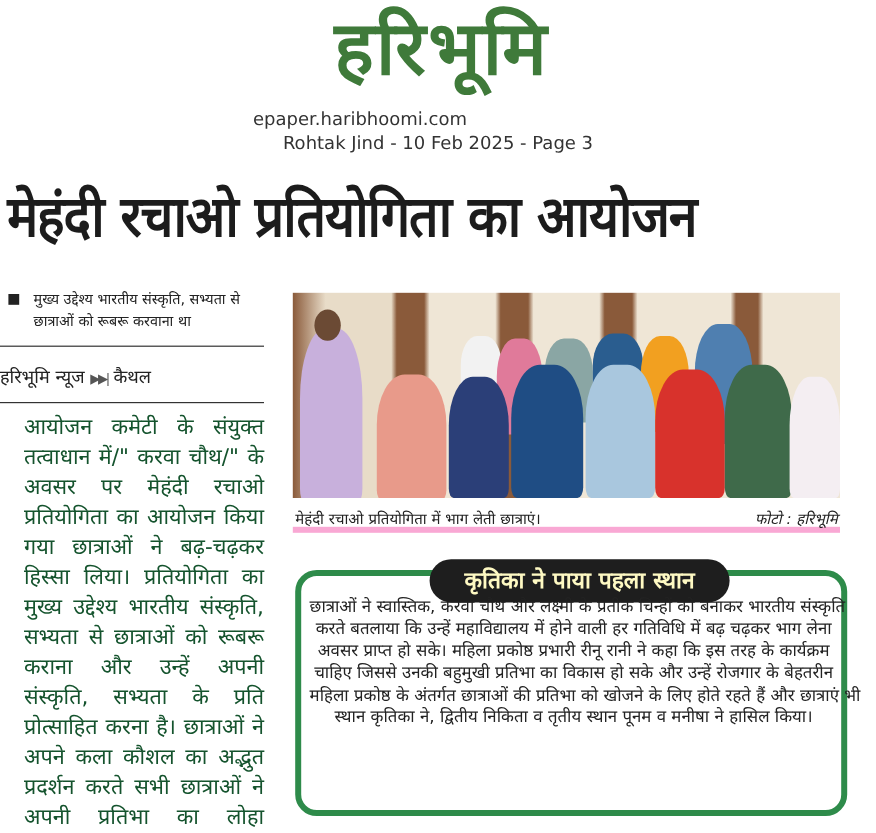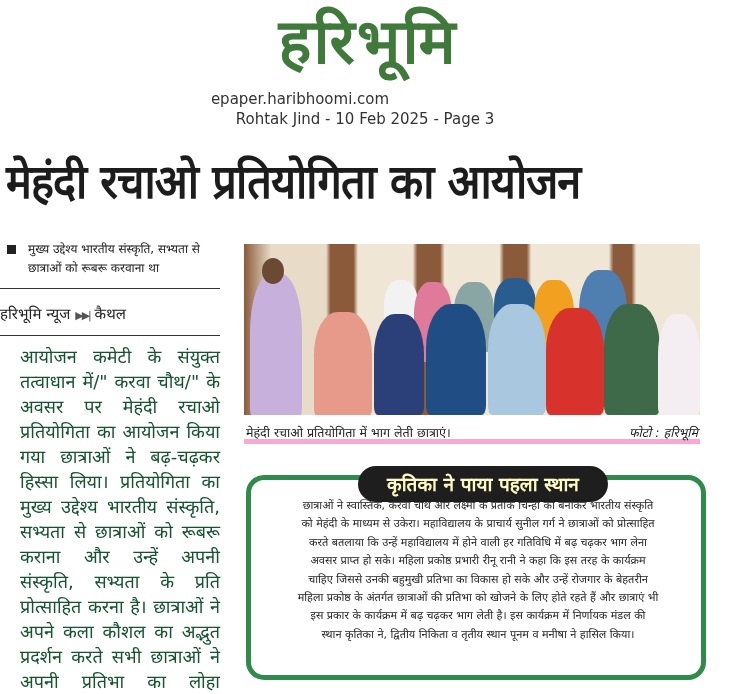--- a/index.html
+++ b/index.html
@@ -65,21 +65,21 @@
       position: absolute; left: 246px; top: 475px; width: 460px; height: 205px;
       border: 5px solid #2e8b4a; border-radius: 18px;
     }
     .box-title {
       position: absolute; left: 358px; top: 456px; width: 250px; height: 36px;
       background: #1e1e1e; color: #fef9c3; border-radius: 18px; text-align: center;
       font-size: 19px; font-weight: bold; line-height: 36px; white-space: nowrap; margin-top: 10px;
     }
     .box-text {
       position: absolute; left: 258px; top: 497px; width: 440px;
-      font-size: 11px; line-height: 18.4px; color: #222; text-align: center;
+      font-size: 14px; line-height: 18.4px; color: #222; text-align: center;
     }
     .box-text span { display: block; white-space: nowrap; }
   </style>
 </head>
 <body>
 
 <div class="masthead">
   <div class="logo">हरिभूमि</div>
   <div class="site-url">epaper.haribhoomi.com</div>
   <div class="edition">Rohtak Jind - 10 Feb 2025 - Page 3</div>
@@ -122,20 +122,18 @@
 
 <div class="caption-row">
   <span class="caption-left">मेहंदी रचाओ प्रतियोगिता में भाग लेती छात्राएं।</span>
   <span class="caption-right">फोटो : हरिभूमि</span>
 </div>
 
 <div class="box"></div>
 <div class="box-title">कृतिका ने पाया पहला स्थान</div>
 <div class="box-text">
   <span>छात्राओं ने स्वास्तिक, करवा चौथ और लक्ष्मी के प्रतीक चिन्हों को बनाकर भारतीय संस्कृति</span>
-  <span>को मेहंदी के माध्यम से उकेरा। महाविद्यालय के प्राचार्य सुनील गर्ग ने छात्राओं को प्रोत्साहित</span>
   <span>करते बतलाया कि उन्हें महाविद्यालय में होने वाली हर गतिविधि में बढ़ चढ़कर भाग लेना</span>
   <span>अवसर प्राप्त हो सके। महिला प्रकोष्ठ प्रभारी रीनू रानी ने कहा कि इस तरह के कार्यक्रम</span>
   <span>चाहिए जिससे उनकी बहुमुखी प्रतिभा का विकास हो सके और उन्हें रोजगार के बेहतरीन</span>
   <span>महिला प्रकोष्ठ के अंतर्गत छात्राओं की प्रतिभा को खोजने के लिए होते रहते हैं और छात्राएं भी</span>
-  <span>इस प्रकार के कार्यक्रम में बढ़ चढ़कर भाग लेती है। इस कार्यक्रम में निर्णायक मंडल की</span>
   <span>स्थान कृतिका ने, द्वितीय निकिता व तृतीय स्थान पूनम व मनीषा ने हासिल किया।</span>
 </div>
 
 </body></html>

